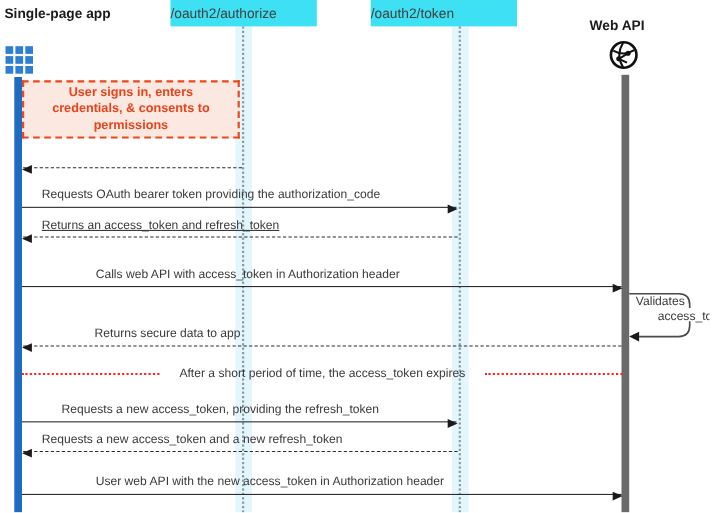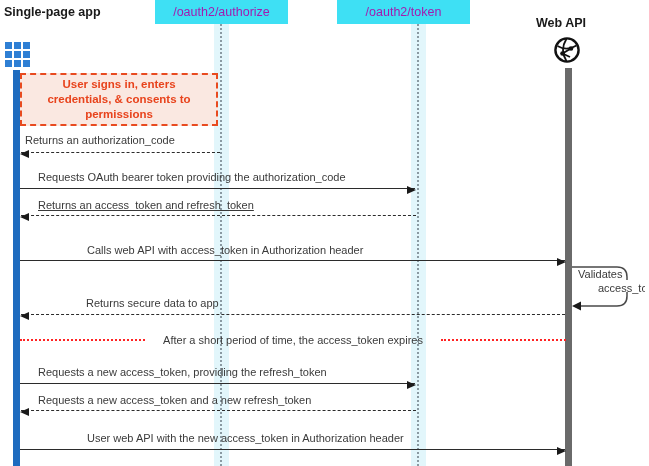--- a/index.html
+++ b/index.html
@@ -14,22 +14,22 @@
   .strip-token{left:411px;}
   .bar{position:absolute;width:7px;bottom:0;}
   .bar-spa{left:13px;top:70px;background:#1e6bbf;}
   .bar-webapi{left:565px;top:68px;background:#6a6a6a;}
   
   .actor-title{position:absolute;font-size:12.5px;font-weight:bold;color:#1a1a1a;line-height:15px;white-space:nowrap;}
   .spa-title{left:4px;top:5px;}
   .spa-title span{display:block;}
   .webapi-title{left:528px;top:16px;width:66px;text-align:center;}
   .endpoint-box{
-    position:absolute;top:0;width:133px;height:24px;background:#3ee0f4;color:#a21caf;
-    font-size:12.5px;display:flex;align-items:center;justify-content:center;white-space:nowrap;
+    position:absolute;top:0;width:133px;height:24px;background:#3ee0f4;color:#404040;
+    font-size:12.5px;display:flex;align-items:center;justify-content:flex-start;white-space:nowrap;
   }
   .box-authorize{left:155px;}
   .box-token{left:337px;}
   .grid-icon{position:absolute;left:5px;top:42px;width:25px;height:25px;
     display:grid;grid-template-columns:7px 7px 7px;grid-template-rows:7px 7px 7px;gap:2px;}
   .grid-icon i{background:#2e7fd4;display:block;}
   .globe-icon{position:absolute;left:553px;top:36px;}
   
   .note{
     position:absolute;left:20px;top:73px;width:198px;height:53px;box-sizing:border-box;
@@ -43,21 +43,21 @@
   .msg-line.solid{border-top:1.5px solid #2b2b2b;}
   .msg-line.dashed{border-top:1.5px dashed #2b2b2b;}
   .head{position:absolute;width:0;height:0;top:-3.5px;}
   .head-right{right:-1px;border-top:4px solid transparent;border-bottom:4px solid transparent;border-left:9px solid #1a1a1a;}
   .head-left{left:-1px;border-top:4px solid transparent;border-bottom:4px solid transparent;border-right:9px solid #1a1a1a;}
   .m1-label{left:25px;top:134px;} .m1-line{left:21px;top:152px;width:199px;}
   .m2-label{left:38px;top:171px;} .m2-line{left:20px;top:188px;width:395px;}
   .m3-label{left:38px;top:199px;text-decoration:underline;} .m3-line{left:21px;top:215px;width:395px;}
   .m4-label{left:87px;top:244px;} .m4-line{left:20px;top:260px;width:545px;}
   .m5-label{left:86px;top:297px;} .m5-line{left:21px;top:314px;width:544px;}
-  .m6-label{left:38px;top:366px;} .m6-line{left:20px;top:383px;width:395px;}
+  .m6-label{left:56px;top:366px;} .m6-line{left:20px;top:383px;width:395px;}
   .m7-label{left:38px;top:394px;} .m7-line{left:21px;top:410px;width:395px;}
   .m8-label{left:87px;top:432px;} .m8-line{left:20px;top:449px;width:545px;}
   
   .selfmsg-svg{position:absolute;left:570px;top:261px;overflow:visible;}
   .selfmsg-l1{left:578px;top:268px;}
   .selfmsg-l2{left:578px;top:282px;margin-left:20px;}
   
   .separator{position:absolute;left:20px;top:333px;width:546px;height:14px;
     display:flex;align-items:center;gap:18px;}
   .separator .redline{flex:1;height:0;border-top:2px dotted #ff2222;}
@@ -106,21 +106,20 @@
     <path d="M13.5 2.8 Q6.5 14 13.5 25.2" fill="none" stroke="#111111" stroke-width="1.8"></path>
     <path d="M18 12.5 L9.5 17.5 L17 21" fill="none" stroke="#111111" stroke-width="1.8"></path>
     <circle cx="18" cy="12.5" r="2.3" fill="#111111"></circle>
     <circle cx="9.5" cy="17.5" r="2.3" fill="#111111"></circle>
   </svg>
 
   <div class="note">
     <span>User signs in, enters credentials, &amp; consents to permissions</span>
   </div>
 
-  <div class="msg-label m1-label">Returns an authorization_code</div>
   <div class="msg-line dashed m1-line">
       <span class="head head-left"></span>
     </div>
 
   <div class="msg-label m2-label">Requests OAuth bearer token providing the authorization_code</div>
   <div class="msg-line solid m2-line">
       <span class="head head-right"></span>
     </div>
 
   <div class="msg-label m3-label">Returns an access_token and refresh_token</div>

